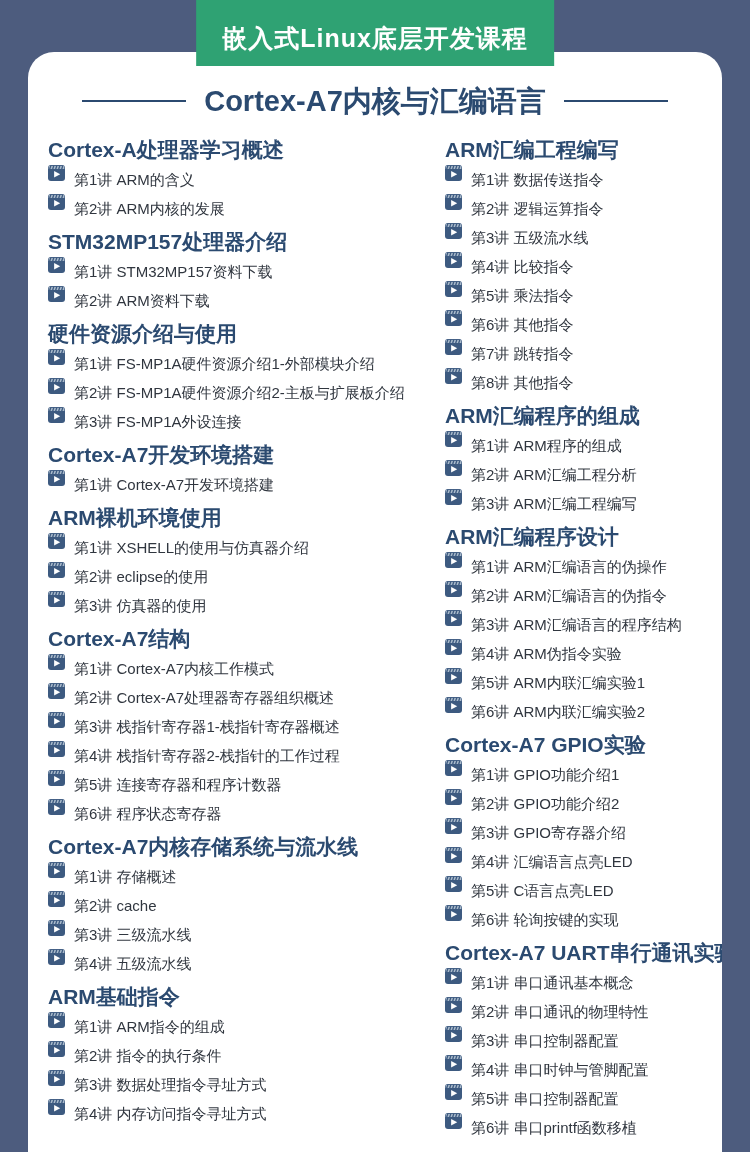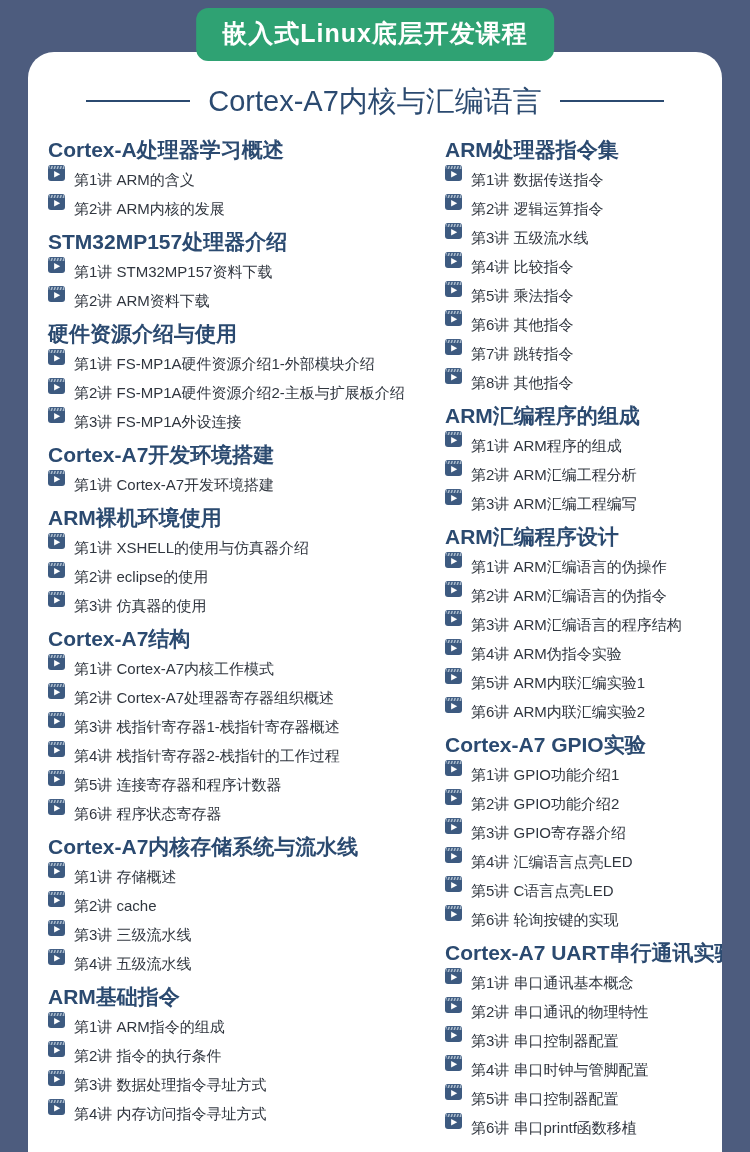--- a/index.html
+++ b/index.html
@@ -5,29 +5,29 @@
   html,body{margin:0;padding:0;}
   body{
     width:750px;height:1152px;
     background:#4d5c7e;
     overflow:hidden;
     position:relative;
     font-family:"Liberation Sans","DejaVu Sans",sans-serif;
   }
   .badge{
     position:absolute;
-    top:8px;left:50%;
+    top:0;left:50%;
     transform:translateX(-50%);
     background:#2fa273;
     color:#ffffff;
     font-size:25px;
     font-weight:bold;
     letter-spacing:1px;
-    padding:9px 26px 11px;
-    border-radius:12px;
+    padding:22px 26px 11px;
+    border-radius:0;
     white-space:nowrap;
     z-index:2;
   }
   .card{
     position:absolute;
     left:28px;right:28px;
     top:52px;bottom:0;
     background:#ffffff;
     border-radius:26px 26px 0 0;
     overflow:hidden;
@@ -39,21 +39,21 @@
     justify-content:center;
     gap:18px;
   }
   .title-rule{
     width:104px;height:2px;
     background:#2b4a70;
   }
   .page-title{
     color:#2b4a70;
     font-size:29px;
-    font-weight:normal;
+    font-weight:bold;
     line-height:34px;
     white-space:nowrap;
   }
   .columns{
     display:flex;
     padding:17px 4px 0 20px;
     gap:8px;
   }
   .column{min-width:0;}
   .column.left{width:389px;flex:none;}
@@ -496,21 +496,21 @@
                 <line x1="14.8" y1="0.6" x2="13.7" y2="4.3"></line>
               </g>
               <path d="M6.1 6.1 L12.2 9.3 L6.1 12.5 Z" fill="#ffffff"></path>
             </svg>
             <span class="lesson-label">第4讲 内存访问指令寻址方式</span>
           </div>
         </section>
       </div>
       <div class="column right">
         <section class="section">
-          <h2 class="section-heading">ARM处理器指令集</h2>
+          <h2 class="section-heading">ARM汇编工程编写</h2>
           <div class="lesson">
             <svg class="vicon" viewBox="0 0 17 16" xmlns="http://www.w3.org/2000/svg">
               <rect width="17" height="16" rx="3" fill="#3d5a80"></rect>
               <rect x="0.7" y="0.9" width="15.6" height="3.1" fill="#a9bacb"></rect>
               <g stroke="#3d5a80" stroke-width="1.3">
                 <line x1="2.8" y1="0.6" x2="1.7" y2="4.3"></line>
                 <line x1="5.8" y1="0.6" x2="4.7" y2="4.3"></line>
                 <line x1="8.8" y1="0.6" x2="7.7" y2="4.3"></line>
                 <line x1="11.8" y1="0.6" x2="10.7" y2="4.3"></line>
                 <line x1="14.8" y1="0.6" x2="13.7" y2="4.3"></line>

